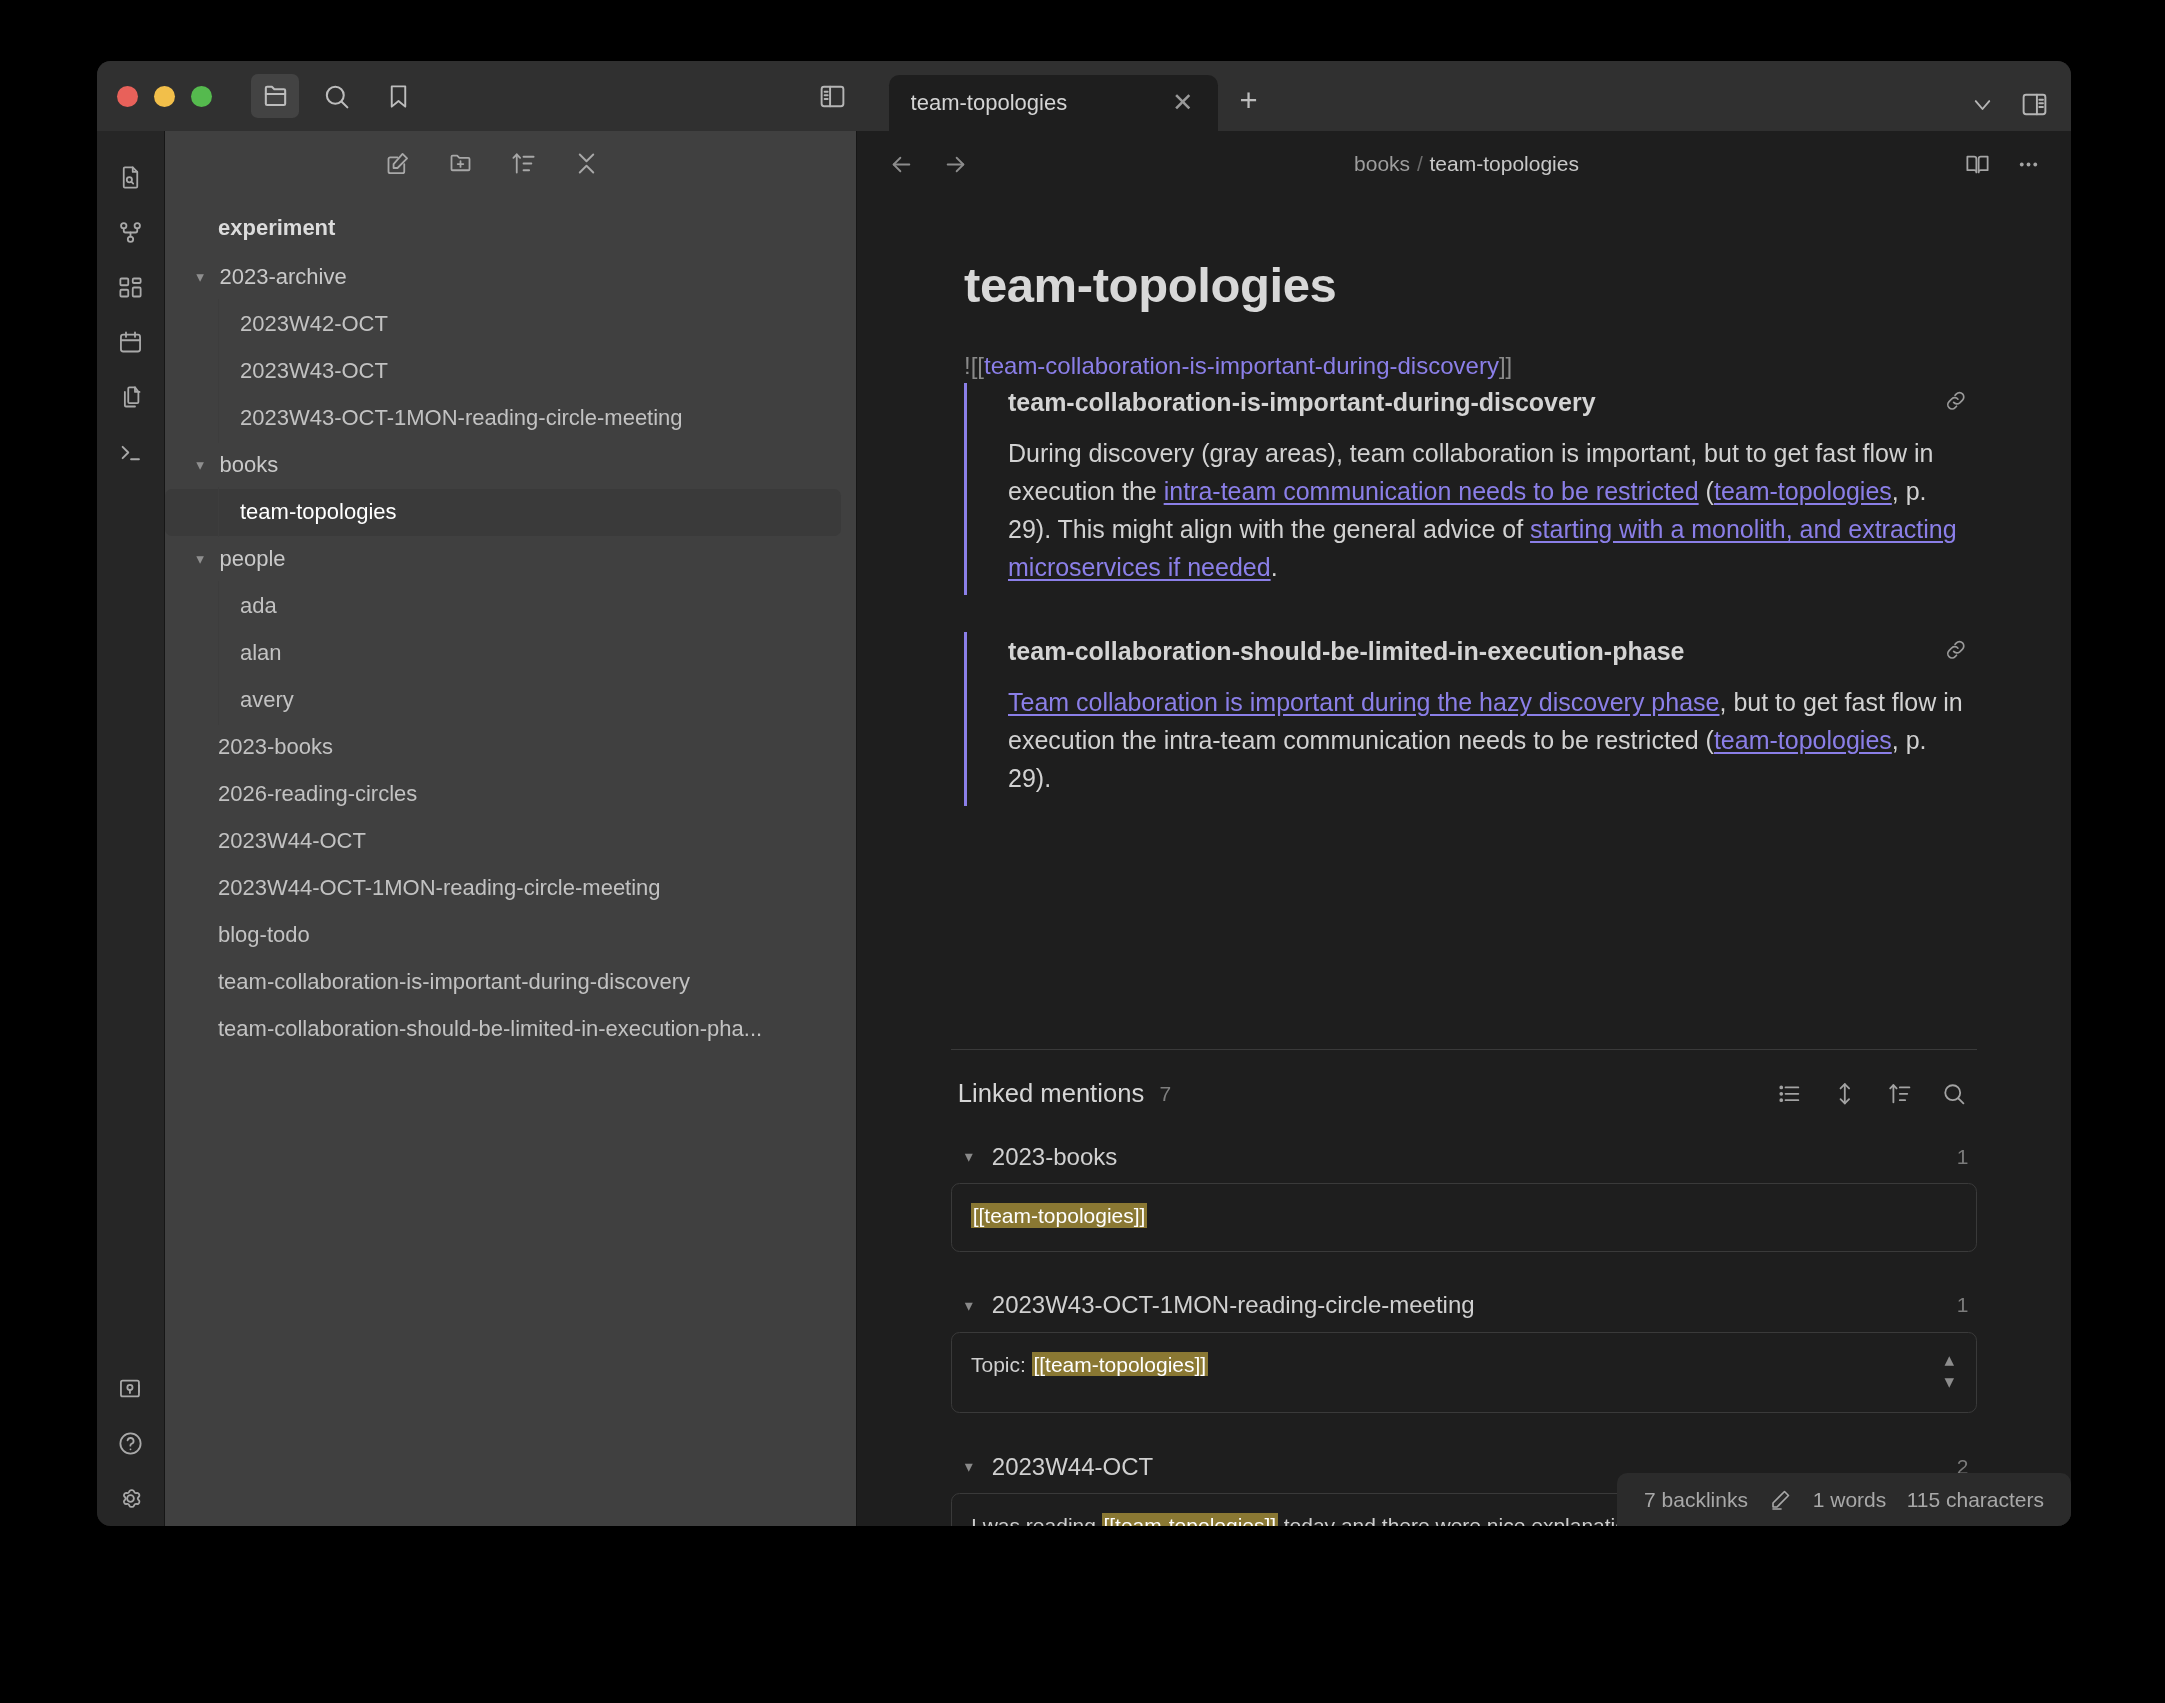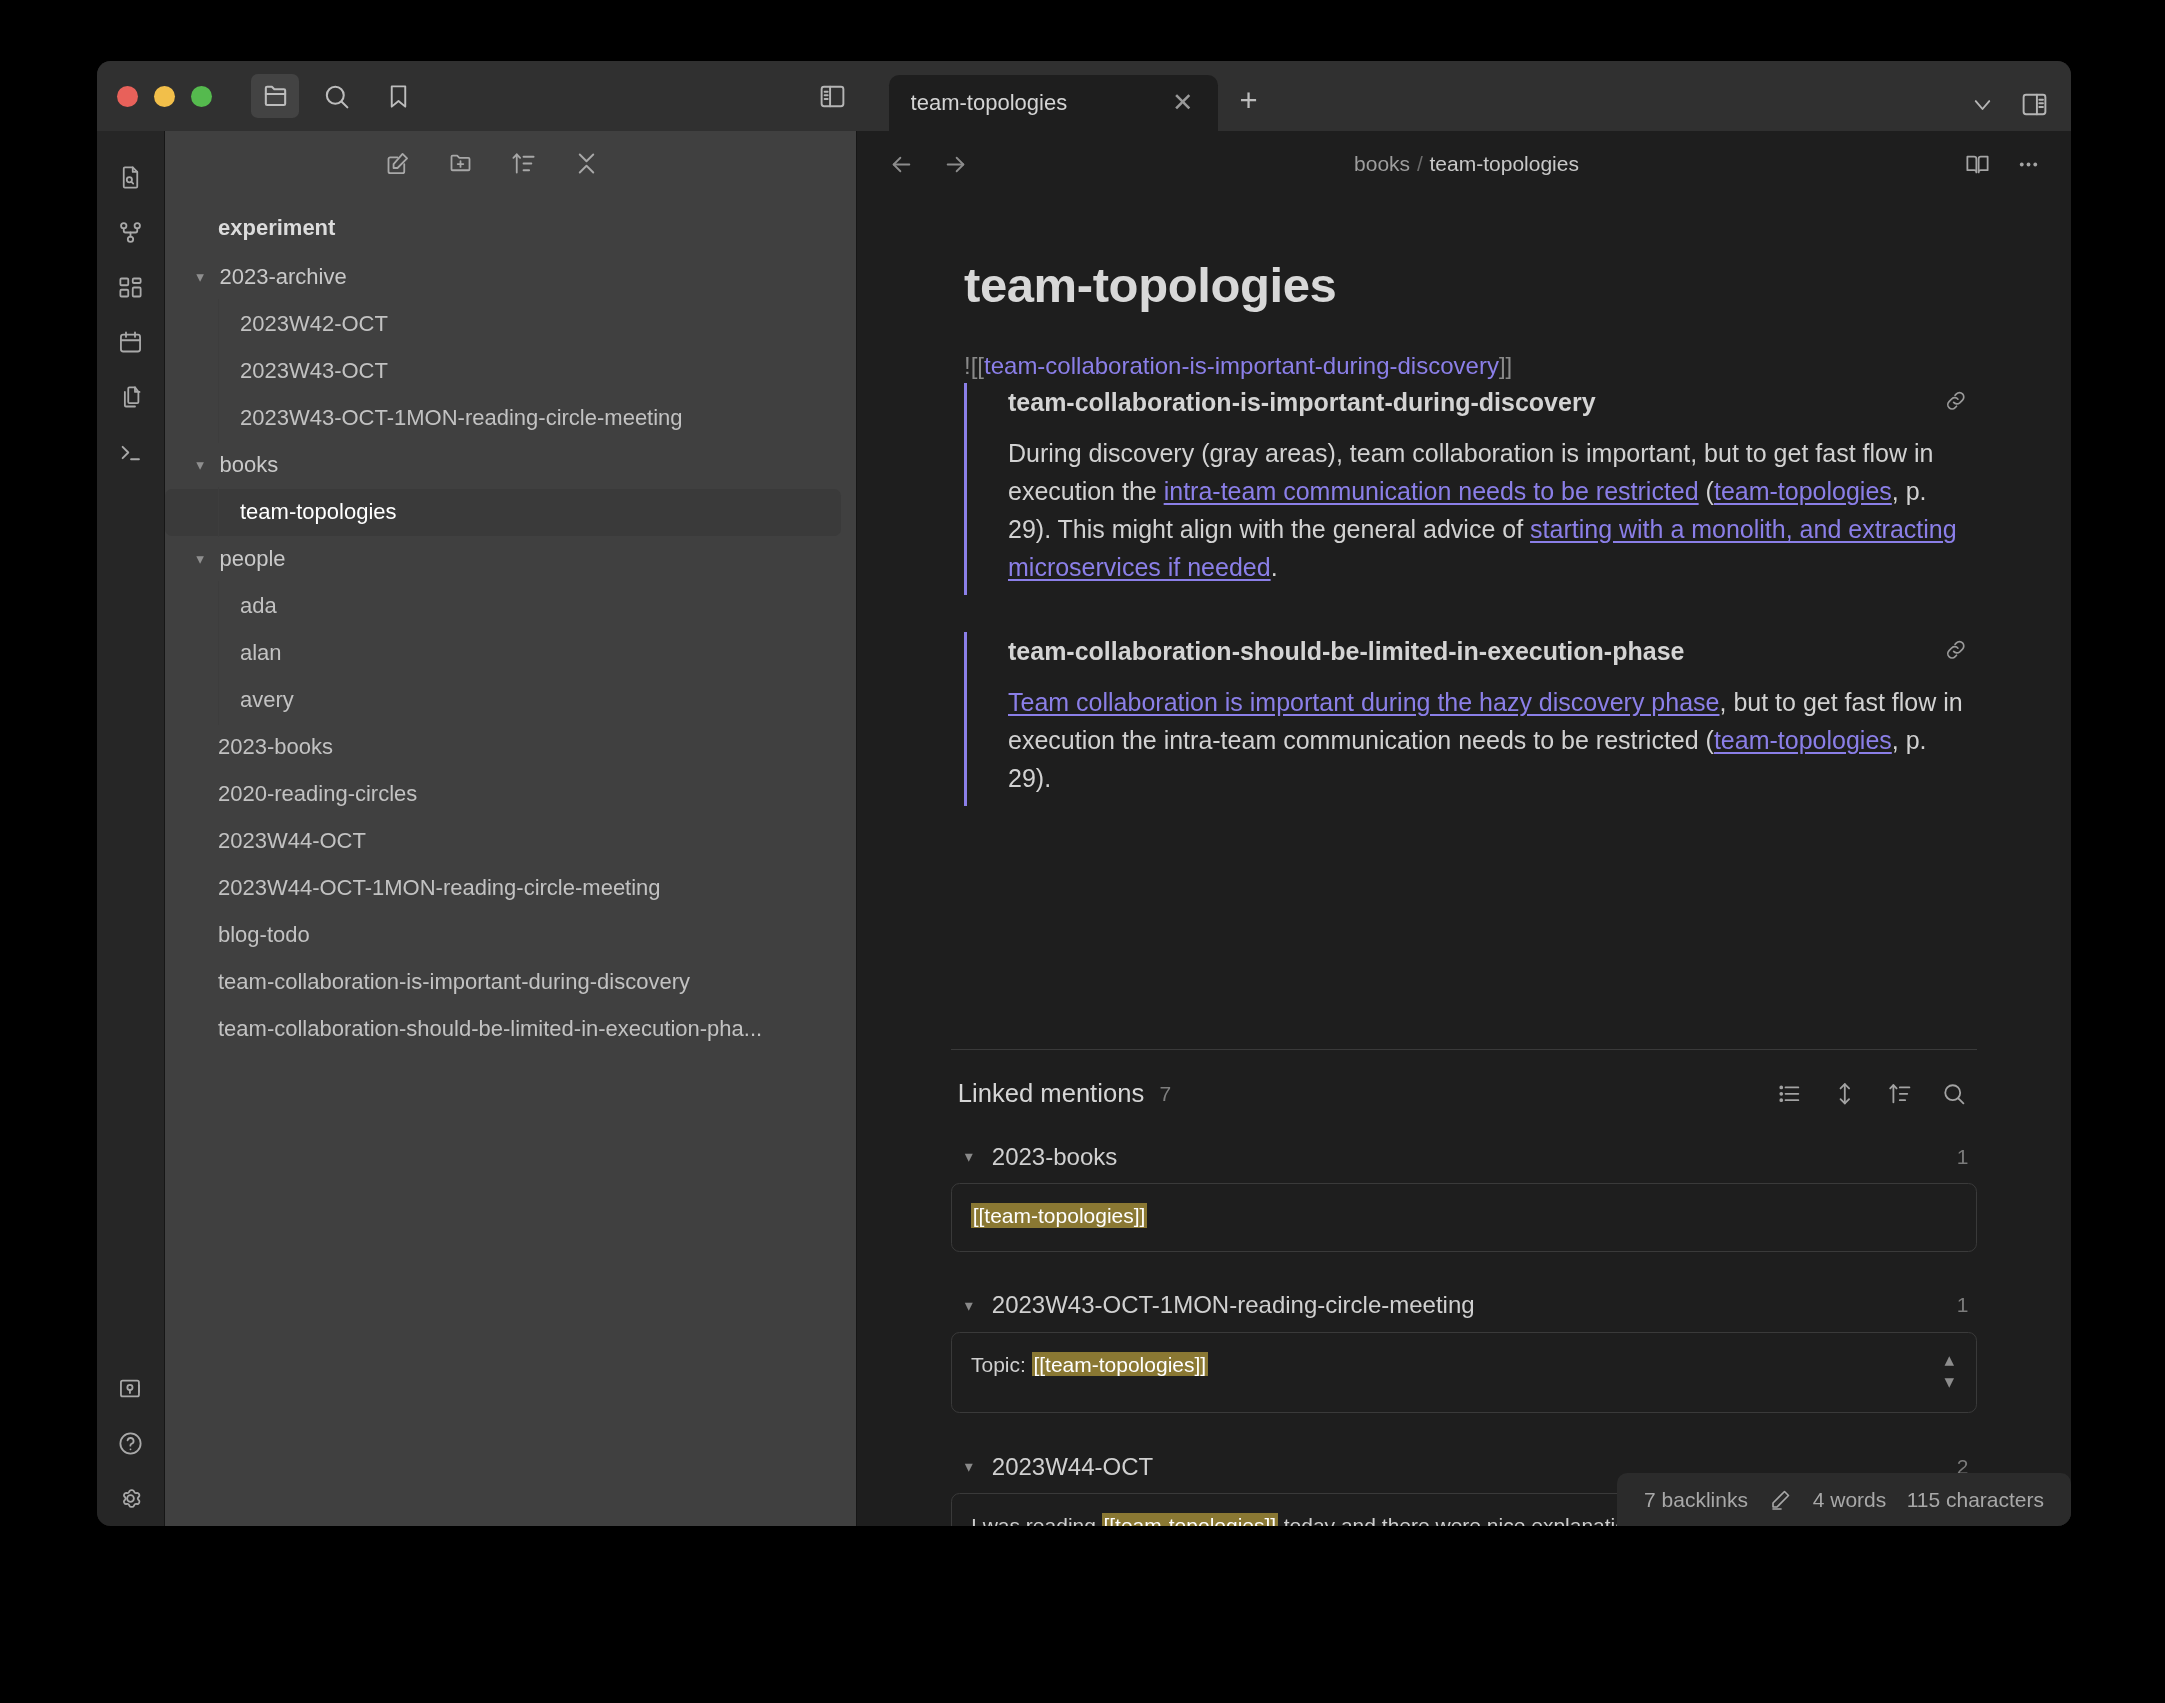--- a/index.html
+++ b/index.html
@@ -452,21 +452,21 @@
           <span>alan</span>
         </div>
         <div class="tree-row indent-1">
           <span>avery</span>
         </div>
 
         <div class="tree-row lvl0-file">
           <span>2023-books</span>
         </div>
         <div class="tree-row lvl0-file">
-          <span>2020-reading-circles</span>
+          <span>2026-reading-circles</span>
         </div>
         <div class="tree-row lvl0-file">
           <span>2023W44-OCT</span>
         </div>
         <div class="tree-row lvl0-file">
           <span>2023W44-OCT-1MON-reading-circle-meeting</span>
         </div>
         <div class="tree-row lvl0-file">
           <span>blog-todo</span>
         </div>
@@ -627,19 +627,19 @@
       </div>
 
       <div class="statusbar">
         <span>7 backlinks</span>
         <span class="sb-pencil">
           <svg width="24" height="24" viewBox="0 0 24 24" fill="none" stroke="currentColor" stroke-width="1.6" stroke-linecap="round" stroke-linejoin="round">
               <path d="M16.5 3.5 20.5 7.5 9 19H5v-4z"></path>
               <path d="M5 21h8"></path>
             </svg>
         </span>
-        <span>4 words</span>
+        <span>1 words</span>
         <span>115 characters</span>
       </div>
     </div>
   </div>
 </div>
 
 
 </body></html>

